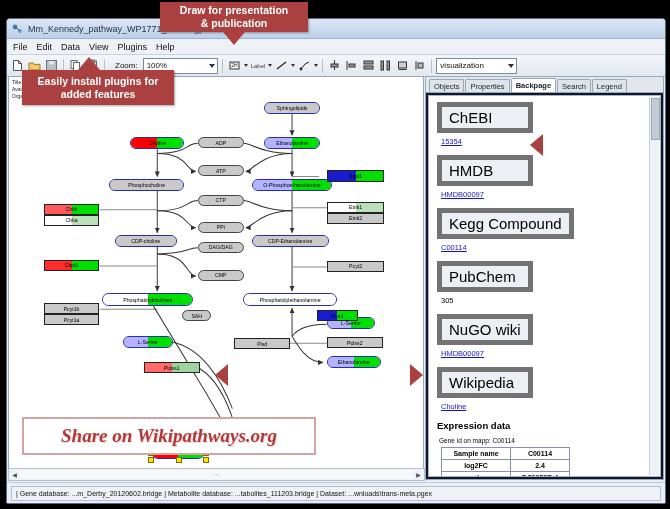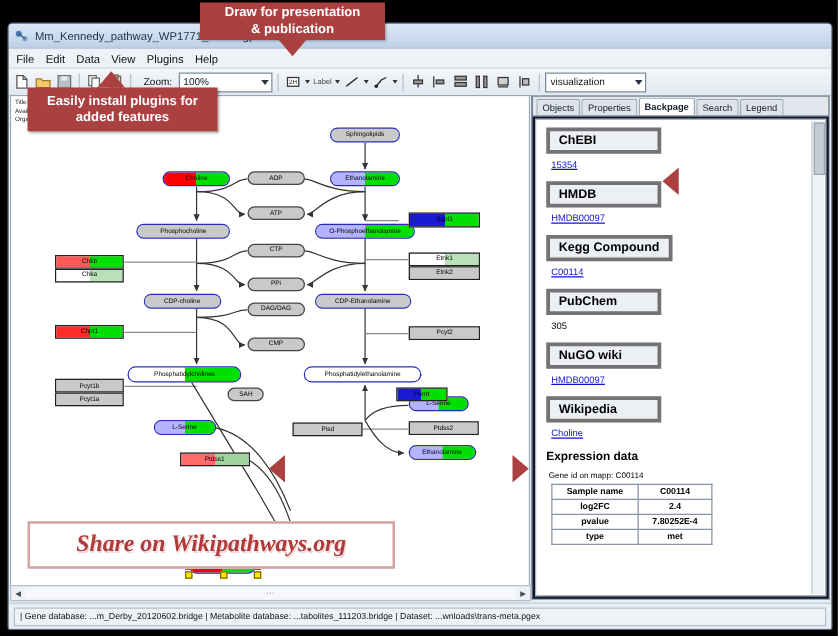--- a/index.html
+++ b/index.html
@@ -41,22 +41,22 @@
   
   .right-pane{width:237px;background:#0f172a;border:1px solid #9aa7b6;margin:1px 1px 1px 0;
               display:flex;flex-direction:column;overflow:hidden;}
   .tabs{display:flex;align-items:flex-end;height:15px;background:#e2e7ee;padding-left:3px;
         border-bottom:1px solid #9aa7b6;}
   .tab{font-size:7.5px;padding:2px 4px 1px;border:1px solid #9aa7b6;border-bottom:none;
        background:#dfe4eb;color:#16202c;margin-right:1px;border-radius:2px 2px 0 0;}
   .tab.active{background:#fff;font-weight:bold;padding-bottom:2px;}
   .bp-body{flex:1;background:#fff;border:1px solid #aab4c0;margin:2px;overflow:hidden;position:relative;
            padding:6px 0 0 8px;}
-  .bp-head{display:inline-block;border:3px solid #737373;background:#eceff3;
-           font-size:10px;font-weight:bold;color:#000;padding:2px 7px;min-width:72px;}
+  .bp-head{display:inline-block;border:5px solid #737373;background:#eceff3;
+           font-size:15px;font-weight:normal;color:#000;padding:2px 7px;min-width:72px;}
   .bp-link{display:block;font-size:7.5px;color:#1414c8;text-decoration:underline;margin:4px 0 9px 4px;}
   .bp-plain{display:block;font-size:7.5px;color:#000;margin:4px 0 9px 4px;}
   .bp-exp{font-size:9.5px;font-weight:bold;color:#000;margin:4px 0 6px 0;}
   .bp-geneid{font-size:6.5px;color:#000;margin:0 0 3px 2px;}
   table.exp{border-collapse:collapse;margin-left:4px;}
   table.exp td{border:1px solid #8793a2;font-size:7px;color:#000;text-align:center;
                padding:2px 3px;font-weight:bold;}
   table.exp td.c0{width:62px;}
   table.exp td.c1{width:52px;}
   .vscroll{position:absolute;right:1px;top:1px;bottom:1px;width:9px;background:#eef1f5;border-left:1px solid #c3cbd5;}

